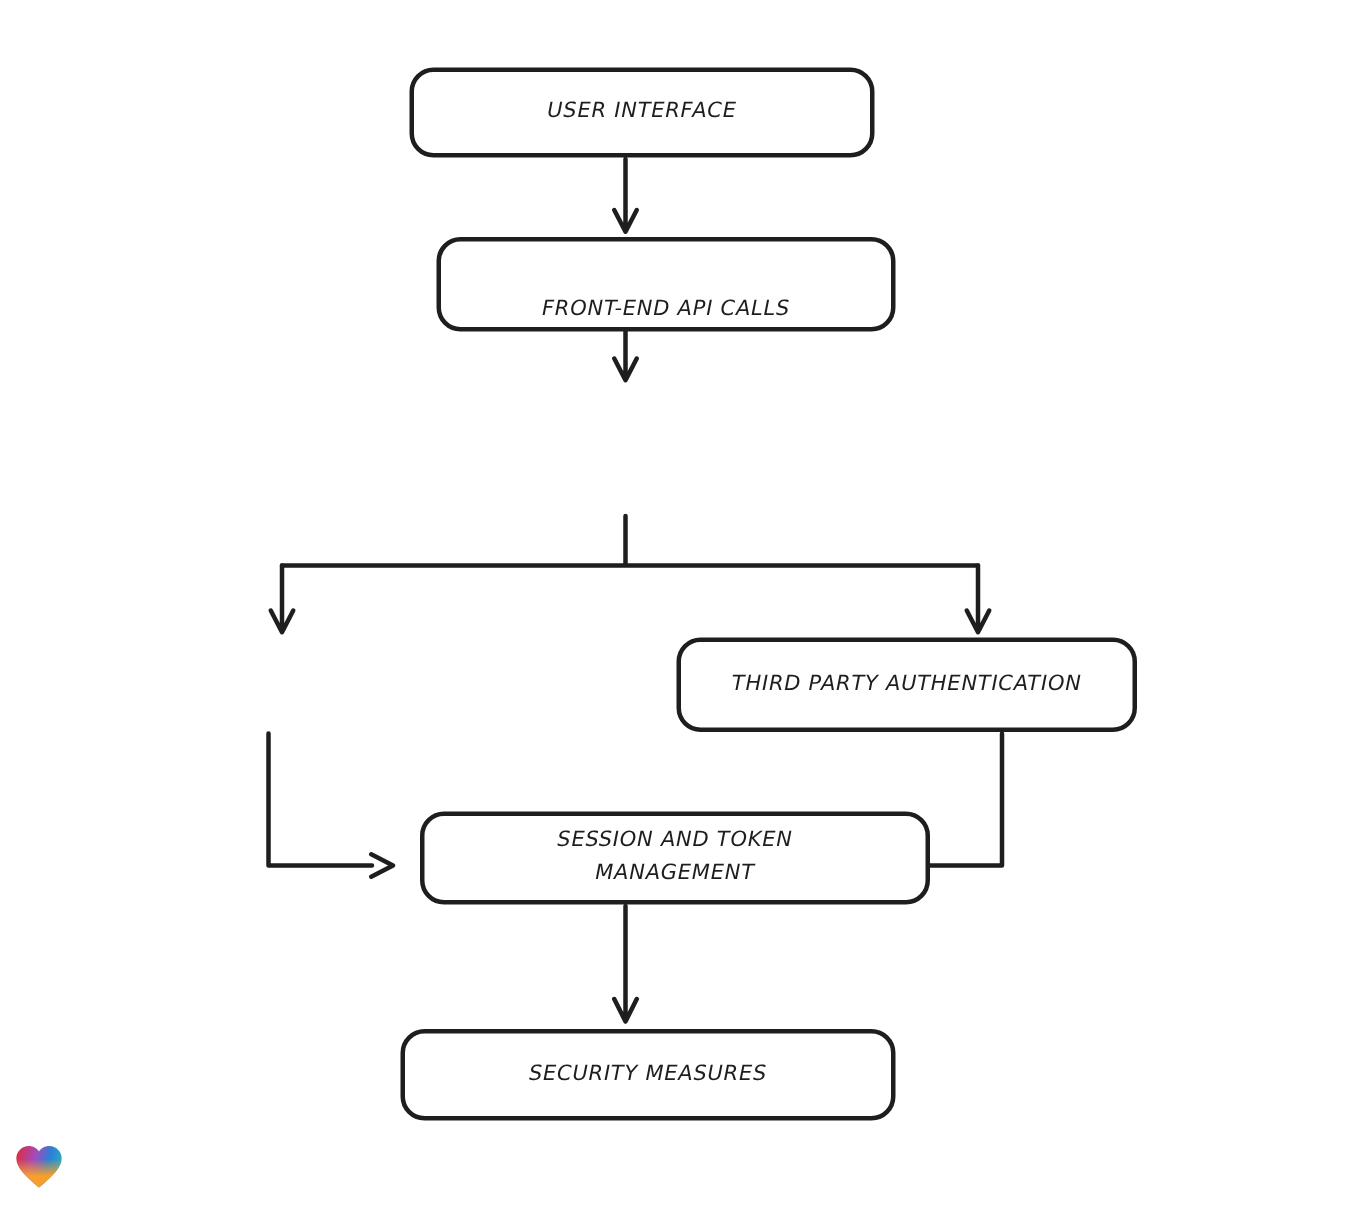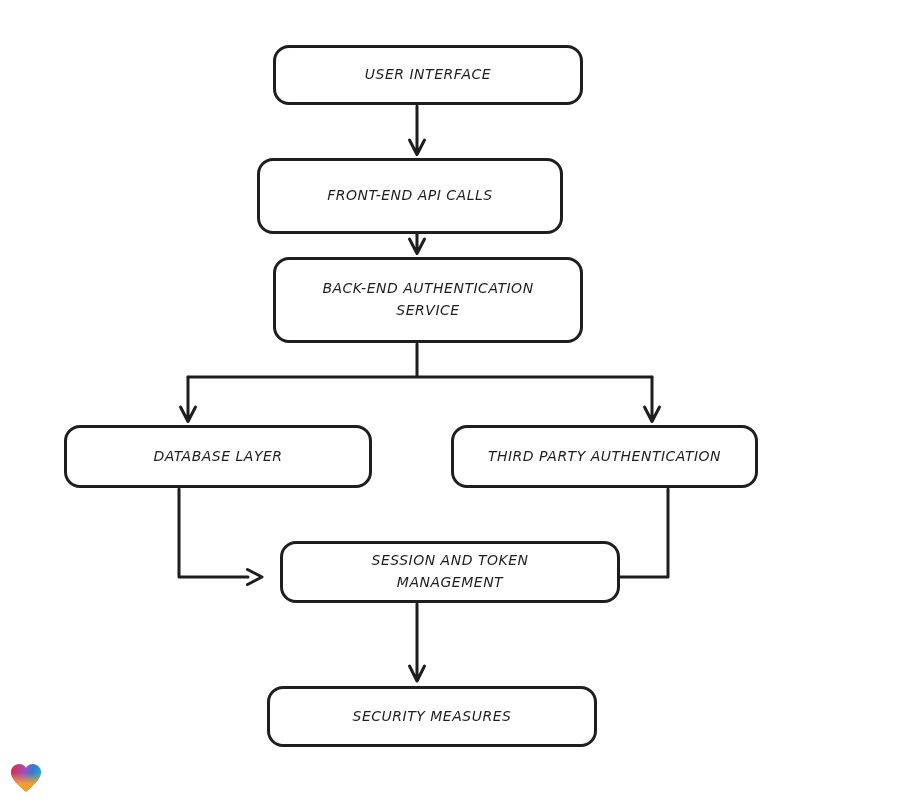--- a/index.html
+++ b/index.html
@@ -34,21 +34,21 @@
     color: #1e1e1e;
     font-style: italic;
     font-size: 14px;
     letter-spacing: 0.5px;
     line-height: 1.55;
   }
   .node .label {
     white-space: pre-line;
   }
   #node-user-interface      { left: 273px; top: 45px;  width: 310px; height: 60px; }
-  #node-front-end-api-calls { left: 257px; top: 158px; width: 306px; height: 76px; }
+  #node-front-end-api-calls { left: 291px; top: 158px; width: 306px; height: 63px; align-items: flex-end; }
   #node-back-end-auth       { left: 273px; top: 257px; width: 310px; height: 86px; }
   #node-database-layer      { left: 64px;  top: 425px; width: 308px; height: 63px; }
   #node-third-party-auth    { left: 451px; top: 425px; width: 307px; height: 63px; font-style: italic; }
   #node-session-token       { left: 280px; top: 541px; width: 340px; height: 62px; }
   #node-security-measures   { left: 267px; top: 686px; width: 330px; height: 61px; }
   #logo {
     position: absolute;
     left: 7px;
     top: 759px;
     width: 38px;
@@ -75,28 +75,21 @@
   </svg>
 
   <div class="node" id="node-user-interface">
     <span class="label">USER INTERFACE</span>
   </div>
 
   <div class="node" id="node-front-end-api-calls">
     <span class="label">FRONT-END API CALLS</span>
   </div>
 
-  <div class="node" id="node-back-end-auth">
-    <span class="label">BACK-END AUTHENTICATION
-SERVICE</span>
-  </div>
 
-  <div class="node" id="node-database-layer">
-    <span class="label">DATABASE LAYER</span>
-  </div>
 
   <div class="node" id="node-third-party-auth">
     <span class="label">THIRD PARTY AUTHENTICATION</span>
   </div>
 
   <div class="node" id="node-session-token">
     <span class="label">SESSION AND TOKEN
 MANAGEMENT</span>
   </div>
 

